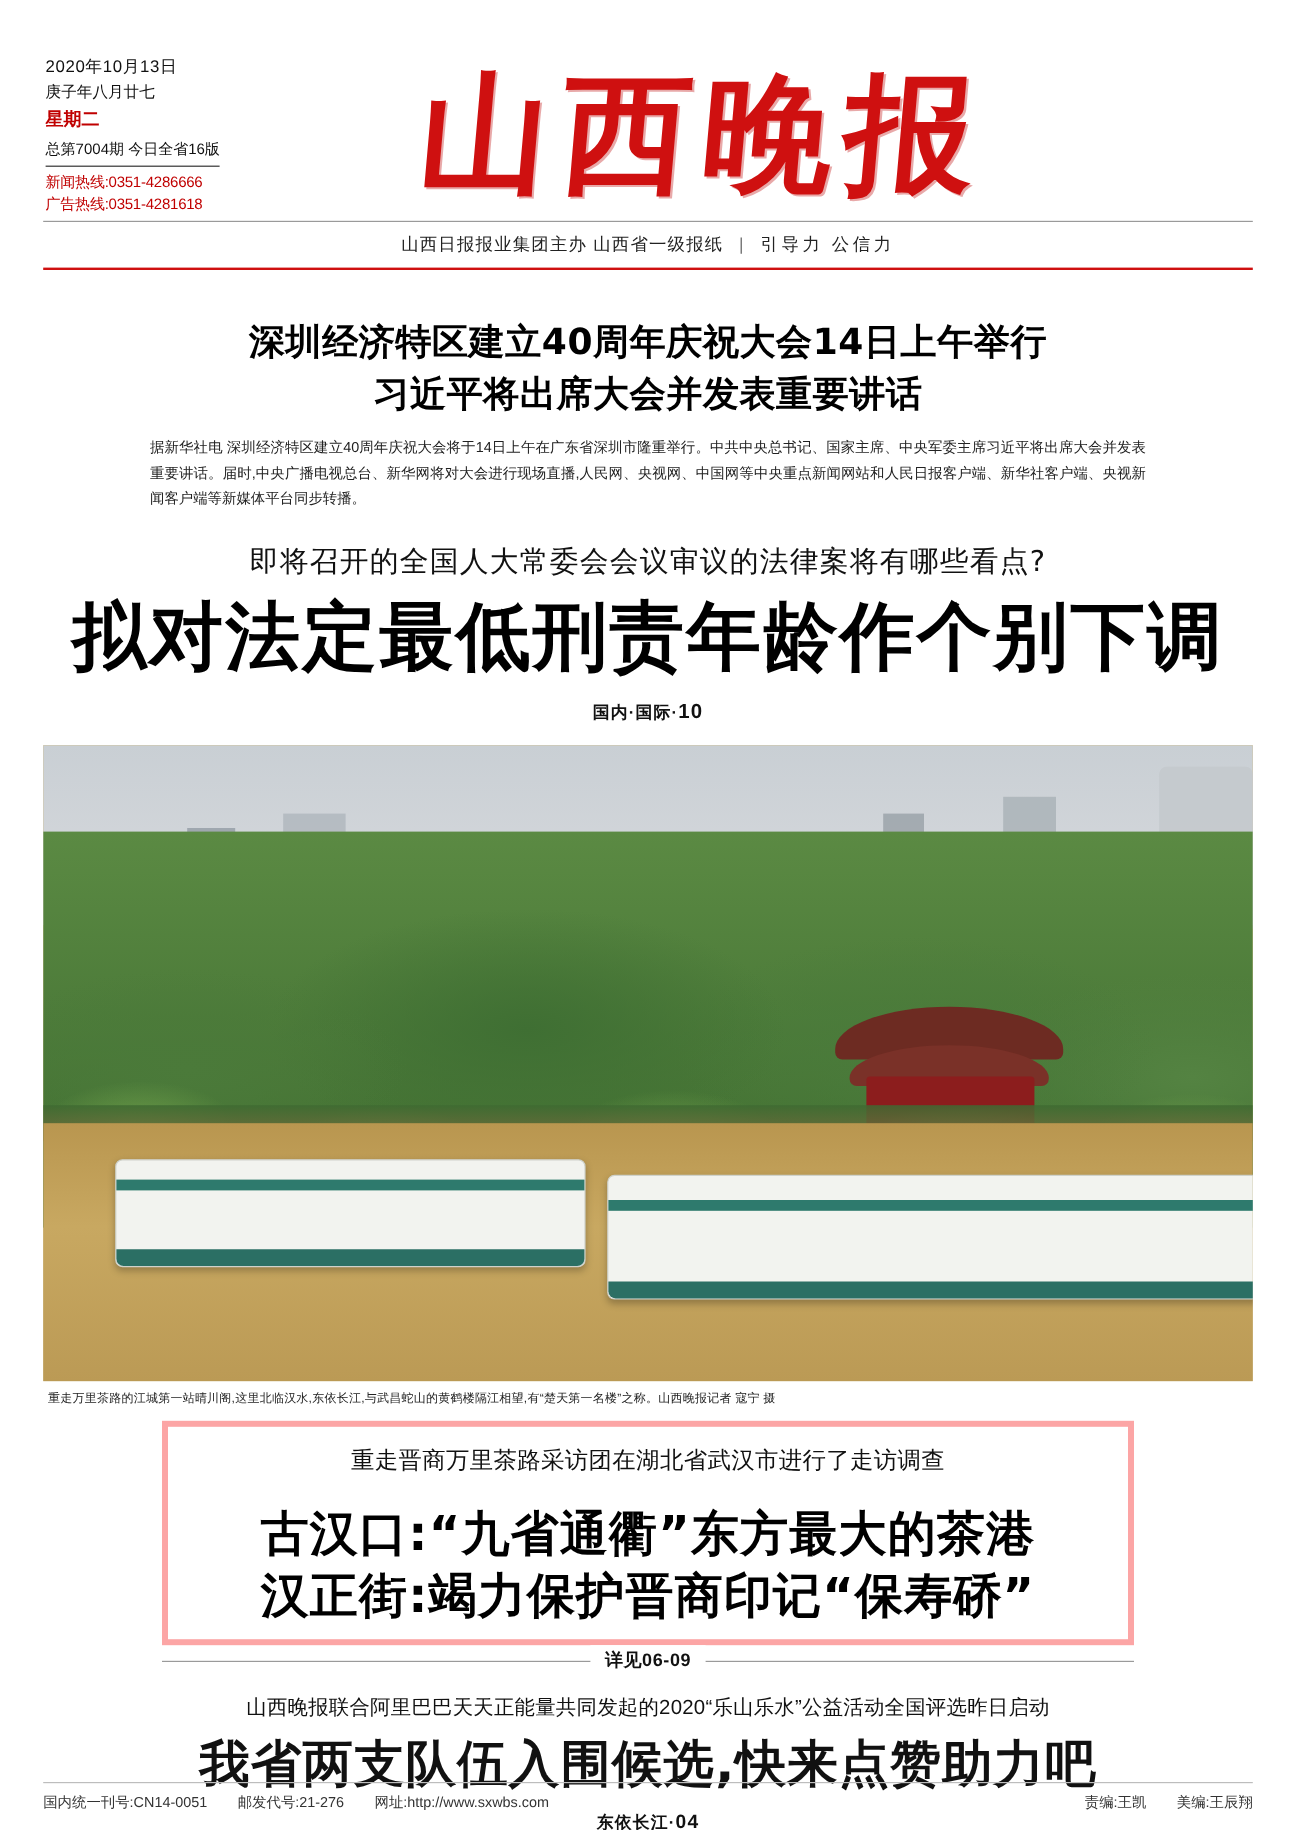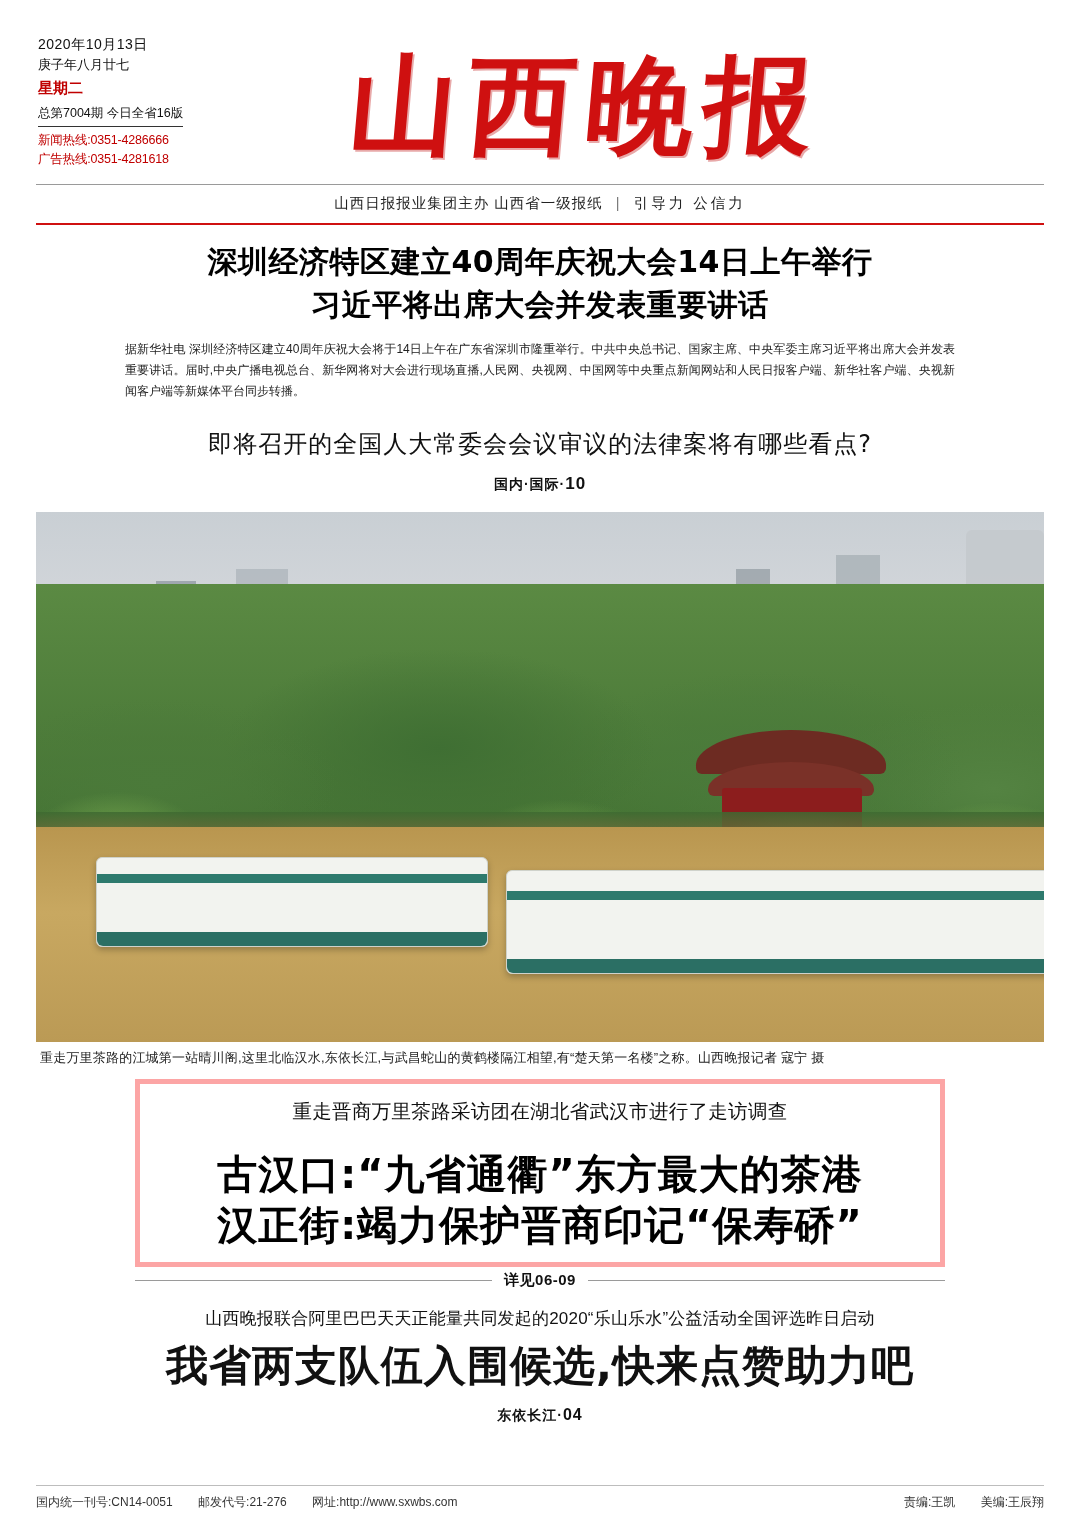--- a/index.html
+++ b/index.html
@@ -19,21 +19,21 @@
     width: 1080px;
     height: 1525px;
     position: relative;
     box-sizing: border-box;
     padding: 0 36px;
   }
 
   
   .masthead {
     display: flex;
-    align-items: center;
+    align-items: flex-end;
     padding-top: 22px;
     height: 180px;
     box-sizing: border-box;
   }
   .mast-left {
     width: 210px;
     font-size: 13px;
     line-height: 1.55;
     color: #111;
     padding-left: 2px;
@@ -102,21 +102,21 @@
     letter-spacing: 3px;
   }
   .red-rule {
     border-top: 2px solid #cf1010;
     margin-top: 10px;
   }
 
   
   .lead {
     text-align: center;
-    padding-top: 16px;
+    padding-top: 40px;
   }
   .lead h1 {
     margin: 0;
     font-family: "DejaVu Sans", sans-serif;
     font-weight: bold;
     font-size: 30px;
     line-height: 1.42;
     letter-spacing: .5px;
     color: #000;
   }
@@ -232,21 +232,21 @@
     border-radius: 6px;
     box-shadow: 0 3px 6px rgba(0,0,0,.25);
   }
   .boat .deck {
     position:absolute; left:0; right:0; height: 9px; background:#2e7a6d;
   }
   .boat .hull {
     position:absolute; left:0; right:0; bottom:0; height: 14px; background:#2b6f64; border-radius: 0 0 6px 6px;
   }
   .photo-caption {
-    font-size: 13px;
+    font-size: 10px;
     color: #222;
     padding: 7px 2px 0 4px;
     letter-spacing: .2px;
   }
 
   
   .promo {
     margin: 12px auto 0 auto;
     width: 810px;
     border: 5px solid #fca5a5;
@@ -362,20 +362,21 @@
   <div class="lead">
     <h1>
       <div>深圳经济特区建立40周年庆祝大会14日上午举行</div>
       <div>习近平将出席大会并发表重要讲话</div>
     </h1>
     <div class="lead-body">据新华社电  深圳经济特区建立40周年庆祝大会将于14日上午在广东省深圳市隆重举行。中共中央总书记、国家主席、中央军委主席习近平将出席大会并发表重要讲话。届时,中央广播电视总台、新华网将对大会进行现场直播,人民网、央视网、中国网等中央重点新闻网站和人民日报客户端、新华社客户端、央视新闻客户端等新媒体平台同步转播。</div>
   </div>
 
   <div class="main-story">
     <div class="kicker">即将召开的全国人大常委会会议审议的法律案将有哪些看点?</div>
+    <div class="main-head">拟对法定最低刑责年龄作个别下调</div>
     <div class="refline">
       <span>国内·国际·</span><span class="num">10</span>
     </div>
   </div>
 
   <div class="photo-block">
     <div class="photo">
       <div class="sky"></div>
       <div class="skyline">
         <div class="bld" style="left:120px;width:40px;height:84px;background:#9aa3ab;"></div>

